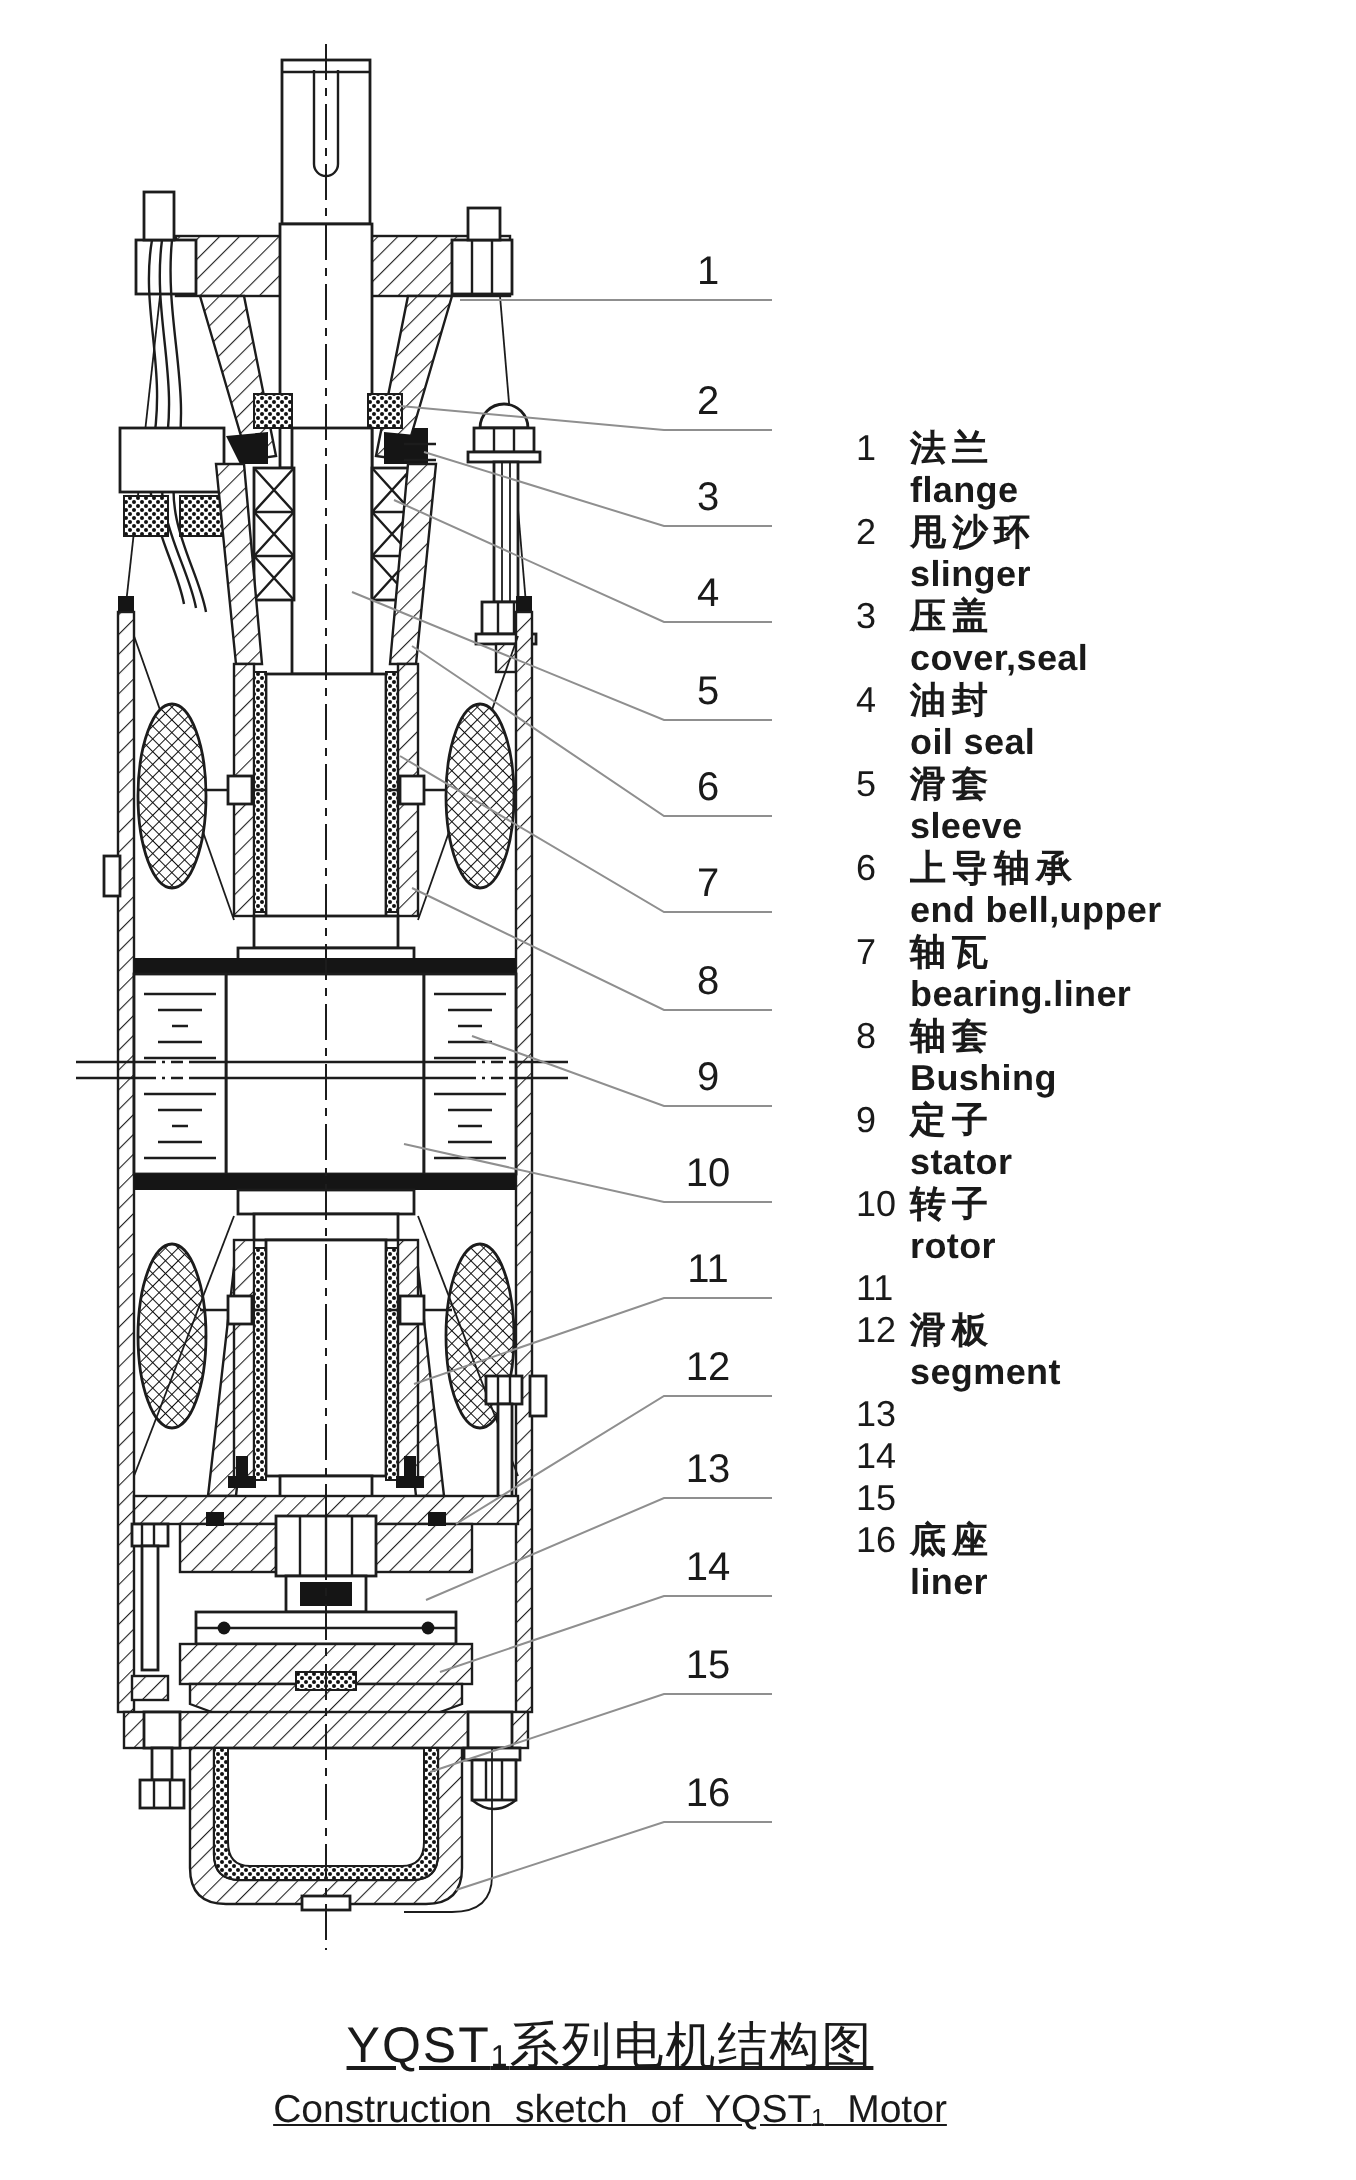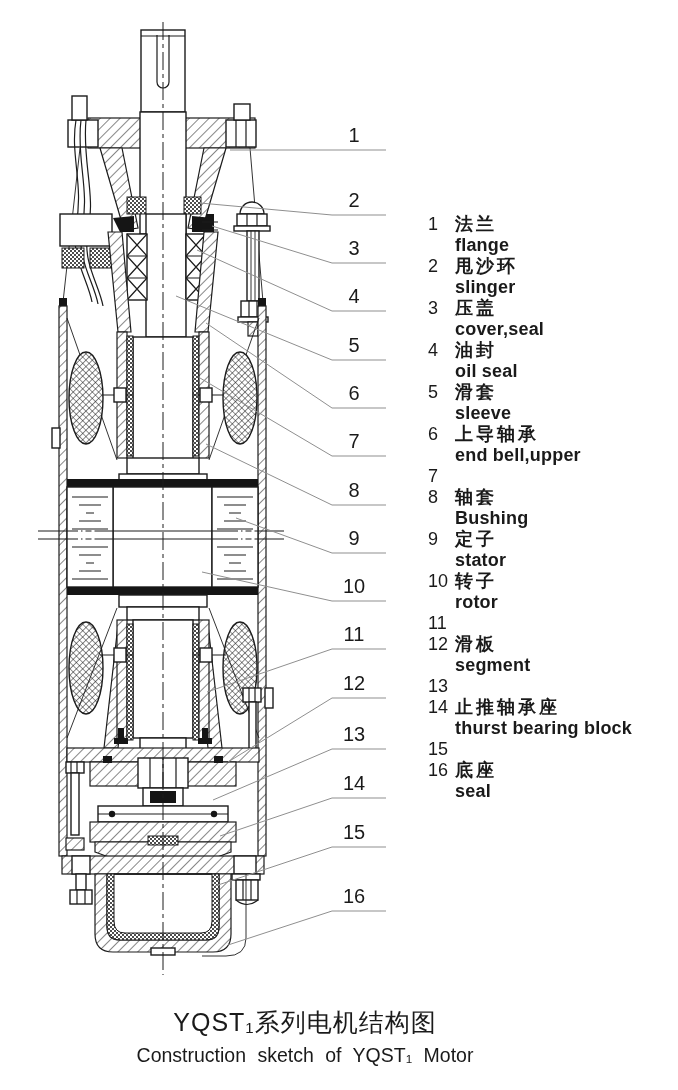--- a/index.html
+++ b/index.html
@@ -20,21 +20,21 @@
 
   
   .legend{position:absolute;left:428px;top:214px;width:248px;}
   .legend-item{display:flex;align-items:flex-start;}
   .li-num{flex:none;width:27px;font-size:18px;line-height:21px;}
   .li-names{display:flex;flex-direction:column;font-weight:bold;}
   .li-cn{font-size:18px;line-height:21px;letter-spacing:3px;}
   .li-en{font-size:18px;line-height:21px;letter-spacing:0.2px;}
 
   
-  .title-block{position:absolute;left:0;top:1006px;width:610px;text-align:center;}
+  .title-block{position:absolute;left:0;top:1006px;width:610px;text-align:center;text-decoration:underline;}
   .title-cn{font-size:25px;letter-spacing:1px;}
   .title-en{font-size:19.5px;margin-top:5px;word-spacing:6px;}
   .title-block sub{font-size:0.6em;vertical-align:-0.12em;line-height:0;}
 </style>
 </head>
 <body>
 
 <div class="page">
 
   <svg class="drawing" width="420" height="1000" viewBox="0 0 420 1000">
@@ -356,20 +356,24 @@
       <div class="legend-item">
         <span class="li-num">6</span>
         <span class="li-names">
           <span class="li-cn">上导轴承</span>
           <span class="li-en">end bell,upper</span>
         </span>
       </div>
 
       <div class="legend-item">
         <span class="li-num">7</span>
+        <span class="li-names">
+          <span class="li-cn">轴瓦</span>
+          <span class="li-en">bearing.liner</span>
+        </span>
       </div>
 
       <div class="legend-item">
         <span class="li-num">8</span>
         <span class="li-names">
           <span class="li-cn">轴套</span>
           <span class="li-en">Bushing</span>
         </span>
       </div>
 
@@ -400,35 +404,31 @@
           <span class="li-en">segment</span>
         </span>
       </div>
 
       <div class="legend-item">
         <span class="li-num">13</span>
       </div>
 
       <div class="legend-item">
         <span class="li-num">14</span>
-        <span class="li-names">
-          <span class="li-cn">止推轴承座</span>
-          <span class="li-en">thurst bearing block</span>
-        </span>
       </div>
 
       <div class="legend-item">
         <span class="li-num">15</span>
       </div>
 
       <div class="legend-item">
         <span class="li-num">16</span>
         <span class="li-names">
           <span class="li-cn">底座</span>
-          <span class="li-en">seal</span>
+          <span class="li-en">liner</span>
         </span>
       </div>
     </div>
 
   <div class="title-block">
     <div class="title-cn"><span>YQST</span><sub>1</sub><span>系列电机结构图</span></div>
     <div class="title-en"><span>Construction sketch of YQST</span><sub>1</sub><span> Motor</span></div>
   </div>
 
 </div>

